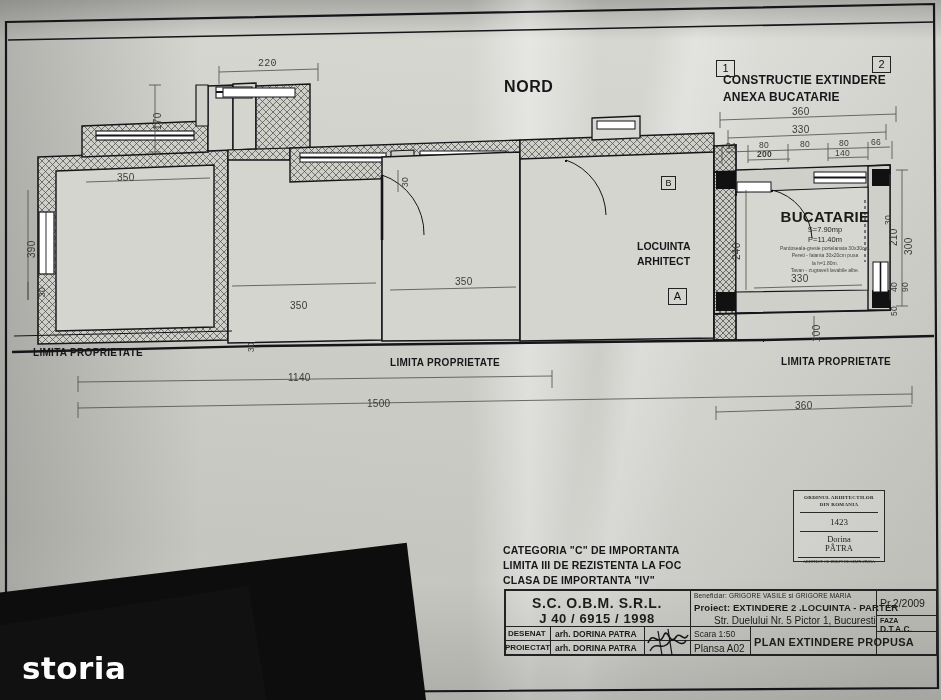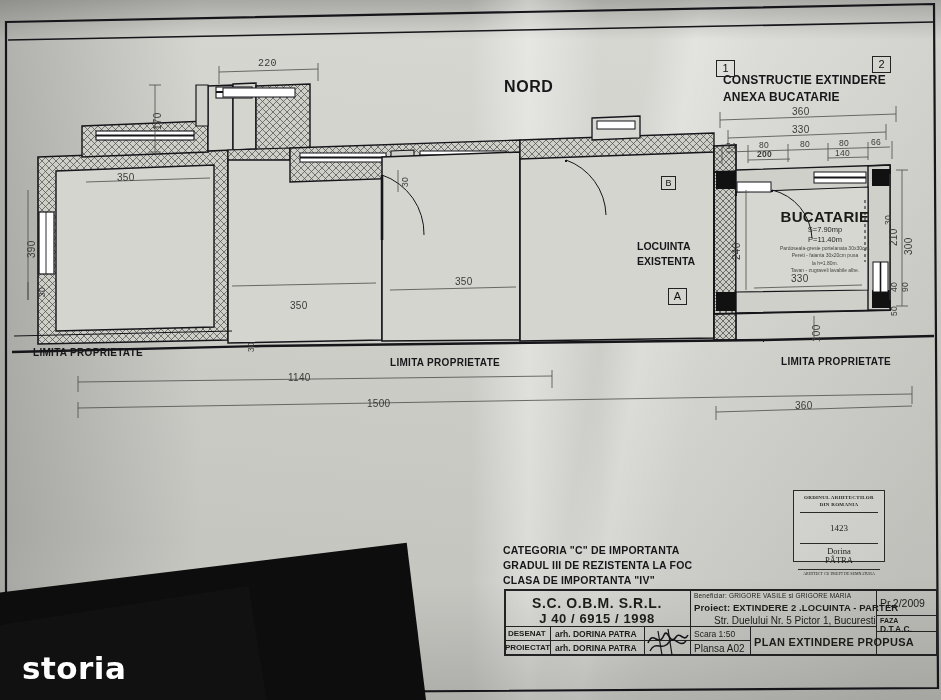--- a/index.html
+++ b/index.html
@@ -60,21 +60,21 @@
   .vert{transform:rotate(-90deg);transform-origin:left top;}
   .box-marker{
     position:absolute;border:1px solid #222;background:transparent;
     font-size:11px;text-align:center;color:#111;
   }
   .stamp{
     position:absolute;border:1.4px solid #2a2a28;background:rgba(255,255,255,0.18);
     text-align:center;color:#232321;font-family:"Liberation Serif", serif;
   }
   .stamp .hd{font-size:5px;letter-spacing:.3px;font-weight:bold;line-height:1.35;padding-top:4px;}
-  .stamp .num{font-size:9px;border-top:1px solid #2a2a28;border-bottom:1px solid #2a2a28;margin:3px 6px;padding:10px 0;}
+  .stamp .num{font-size:9px;border-top:1px solid #2a2a28;border-bottom:1px solid #2a2a28;margin:3px 6px;padding:4px 0;}
   .stamp .nm{font-size:8.5px;line-height:1.15;}
   .stamp .ft{font-size:4px;border-top:1px solid #2a2a28;margin:3px 4px 0;padding-top:1px;letter-spacing:0;}
 
   
   #titleblock{position:absolute;left:504px;top:589px;width:456px;height:67px;}
   .tb-line{position:absolute;background:#222;}
   .tb-txt{position:absolute;color:#1c1c1a;font-family:"Liberation Sans", sans-serif;}
 
   #cat{position:absolute;left:503px;top:543px;font-size:10.5px;font-weight:bold;color:#17171a;line-height:1.45;letter-spacing:.2px;}
   #nord{position:absolute;left:504px;top:78px;font-size:16px;font-weight:bold;color:#17171a;letter-spacing:.6px;}
@@ -290,21 +290,21 @@
   <div>ANEXA BUCATARIE</div>
 </div>
 
 <div class="box-marker" style="left:716px;top:60px;width:17px;height:15px;line-height:15px;">1</div>
 <div class="box-marker" style="left:872px;top:56px;width:17px;height:15px;line-height:15px;">2</div>
 <div class="box-marker" style="left:668px;top:288px;width:17px;height:15px;line-height:15px;">A</div>
 <div class="box-marker" style="left:661px;top:176px;width:13px;height:12px;line-height:12px;font-size:9px;">B</div>
 
 <div id="locuinta">
   <div>LOCUINTA</div>
-  <div>EXISTENTA</div>
+  <div>ARHITECT</div>
 </div>
 
 <div id="buc">
   <div class="nm">BUCATARIE</div>
   <div class="sv">S=7.90mp</div>
   <div class="sv">P=11.40m</div>
   <div class="fine">Pardoseala-gresie portelanata 30x30cm.</div>
   <div class="fine">Pereti - faianta 30x20cm pusa</div>
   <div class="fine">la h=1.80m.</div>
   <div class="fine">Tavan - zugraveli lavabile albe.</div>
@@ -348,21 +348,21 @@
 <div class="lbl dim sm vert" style="left:890px;top:316px;">50</div>
 
 <div class="lbl dim vert" style="left:811px;top:342px;">100</div>
 
 <div class="lbl dim" style="left:288px;top:372px;text-align:right;">1140</div>
 <div class="lbl dim" style="left:367px;top:398px;">1500</div>
 <div class="lbl dim" style="left:795px;top:400px;">360</div>
 
 <div id="cat">
   <div>CATEGORIA "C" DE IMPORTANTA</div>
-  <div>GRADUL III DE REZISTENTA LA FOC</div>
+  <div>LIMITA III DE REZISTENTA LA FOC</div>
   <div>CLASA DE IMPORTANTA "IV"</div>
 </div>
 
 <div class="stamp" style="left:793px;top:490px;width:90px;height:70px;">
   <div class="hd">ORDINUL ARHITECTILOR</div>
   <div class="hd" style="padding-top:0">DIN ROMANIA</div>
   <div class="num">1423</div>
   <div class="nm">Dorina</div>
   <div class="nm">PÂTRA</div>
   <div class="ft">ARHITECT CU DREPT DE SEMNATURA</div>

